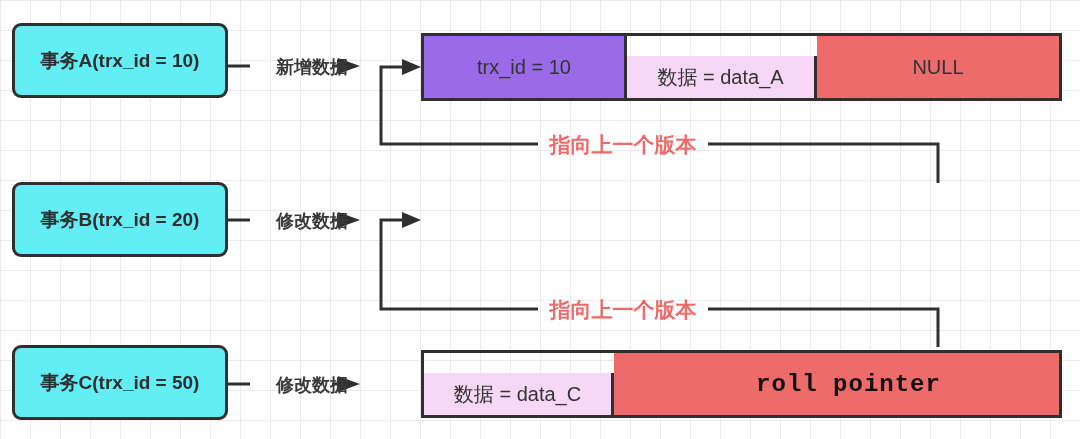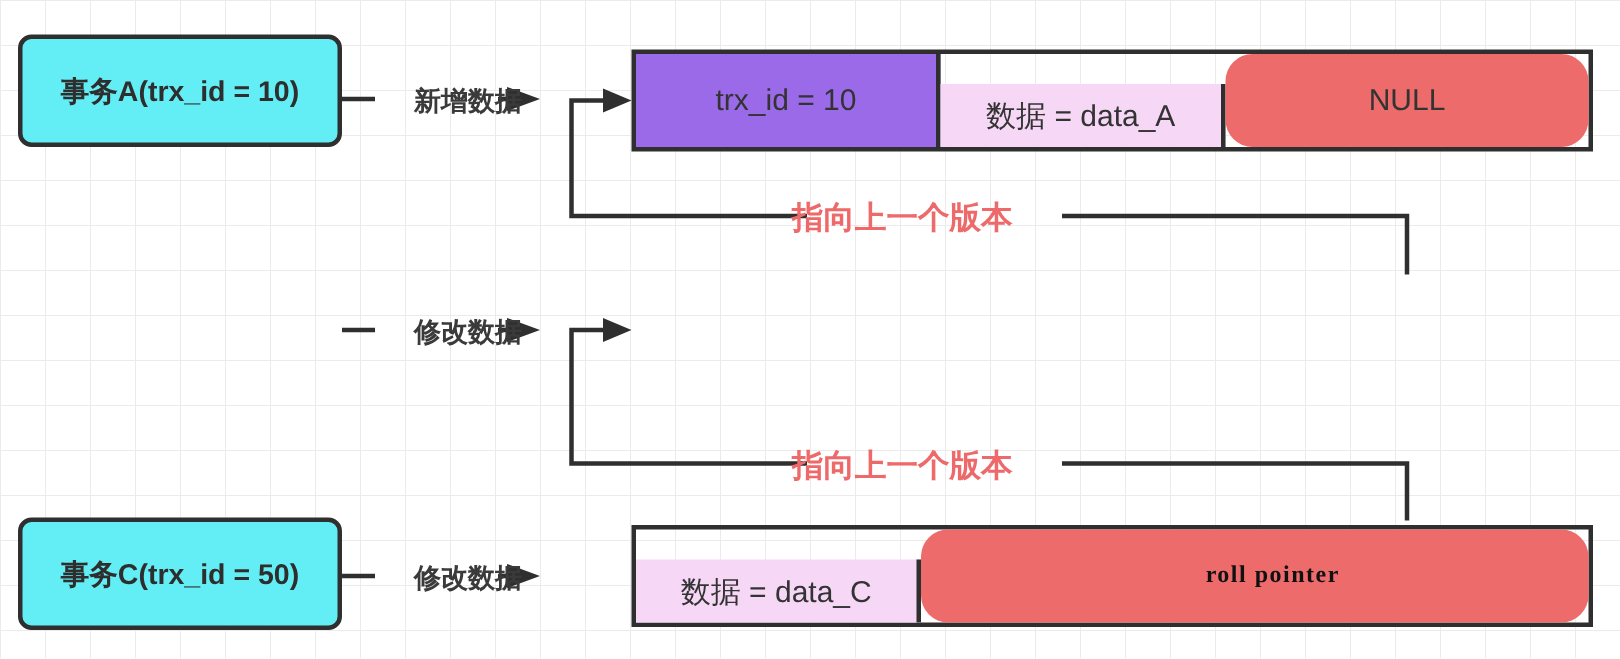--- a/index.html
+++ b/index.html
@@ -33,27 +33,27 @@
     position:absolute;left:421px;width:641px;height:68px;
     display:flex;border:3px solid #2f2f2f;box-sizing:border-box;
   }
   .cell{
     display:flex;align-items:center;justify-content:center;
     box-sizing:border-box;font-size:20px;font-weight:normal;color:#333333;
     white-space:nowrap;
   }
   .cell.trx{width:203px;background:#9b6ae8;border-right:3px solid #2f2f2f;}
   .cell.data{width:190px;background:#f6d8f6;border-right:3px solid #2f2f2f;margin-top:20px;}
-  .cell.roll{flex:1;background:#ed6b6b;border-radius:18px;}
+  .cell.roll{flex:1;background:#ed6b6b;}
   .cell.roll.mono{
-    font-family:Liberation Serif, serif;
-    font-size:16px;font-weight:600;color:#111;letter-spacing:1px;padding-left:24px;
+    font-family:Liberation Mono, monospace;
+    font-size:24px;font-weight:600;color:#111;letter-spacing:1px;padding-left:24px;
   }
   .pointer-label{
-    position:absolute;left:528px;width:190px;text-align:left;
+    position:absolute;left:528px;width:190px;text-align:center;
     font-size:21px;font-weight:bold;color:#ee6a6a;white-space:nowrap;font-family:Liberation Serif, serif;
   }
 </style>
 </head>
 <body>
 
 <div id="canvas">
 
   <svg class="overlay" width="1080" height="439" viewBox="0 0 1080 439">
 
@@ -84,20 +84,23 @@
     <g>
       <path d="M938,347 L938,309 L708,309"></path>
       <path d="M538,309 L381,309 L381,220 L402,220"></path>
       <polygon points="402,212 421,220 402,228"></polygon>
     </g>
   </svg>
 
   <div class="trx-box" style="top:23px">
     <span>事务A(trx_id = 10)</span>
   </div>
+  <div class="trx-box" style="top:182px">
+    <span>事务B(trx_id = 20)</span>
+  </div>
   <div class="trx-box" style="top:345px">
     <span>事务C(trx_id = 50)</span>
   </div>
 
   <div class="action-label" style="top:55px">新增数据</div>
   <div class="action-label" style="top:209px">修改数据</div>
   <div class="action-label" style="top:373px">修改数据</div>
 
   <div class="record" style="top:33px">
     <div class="cell trx">trx_id = 10</div>

